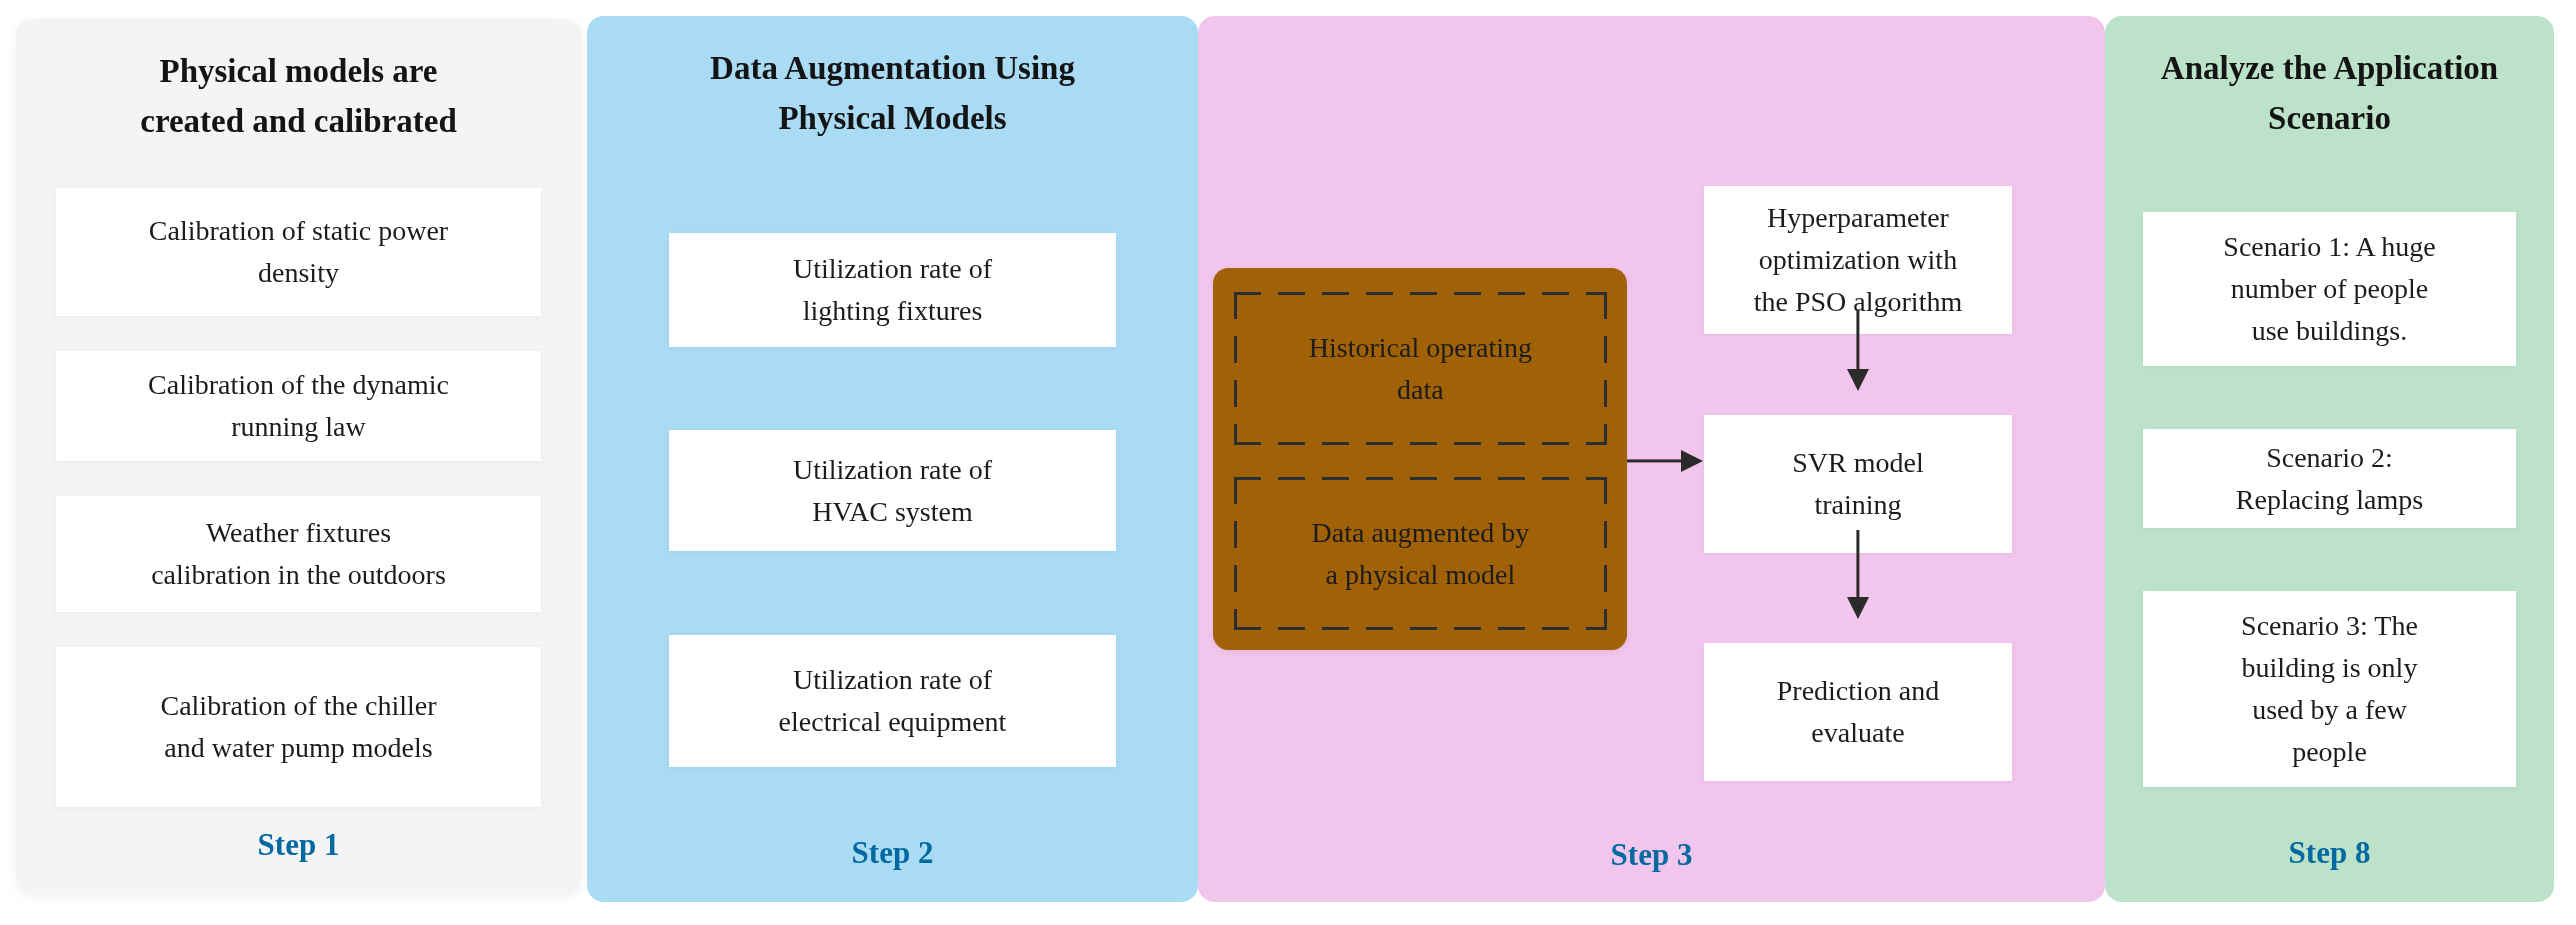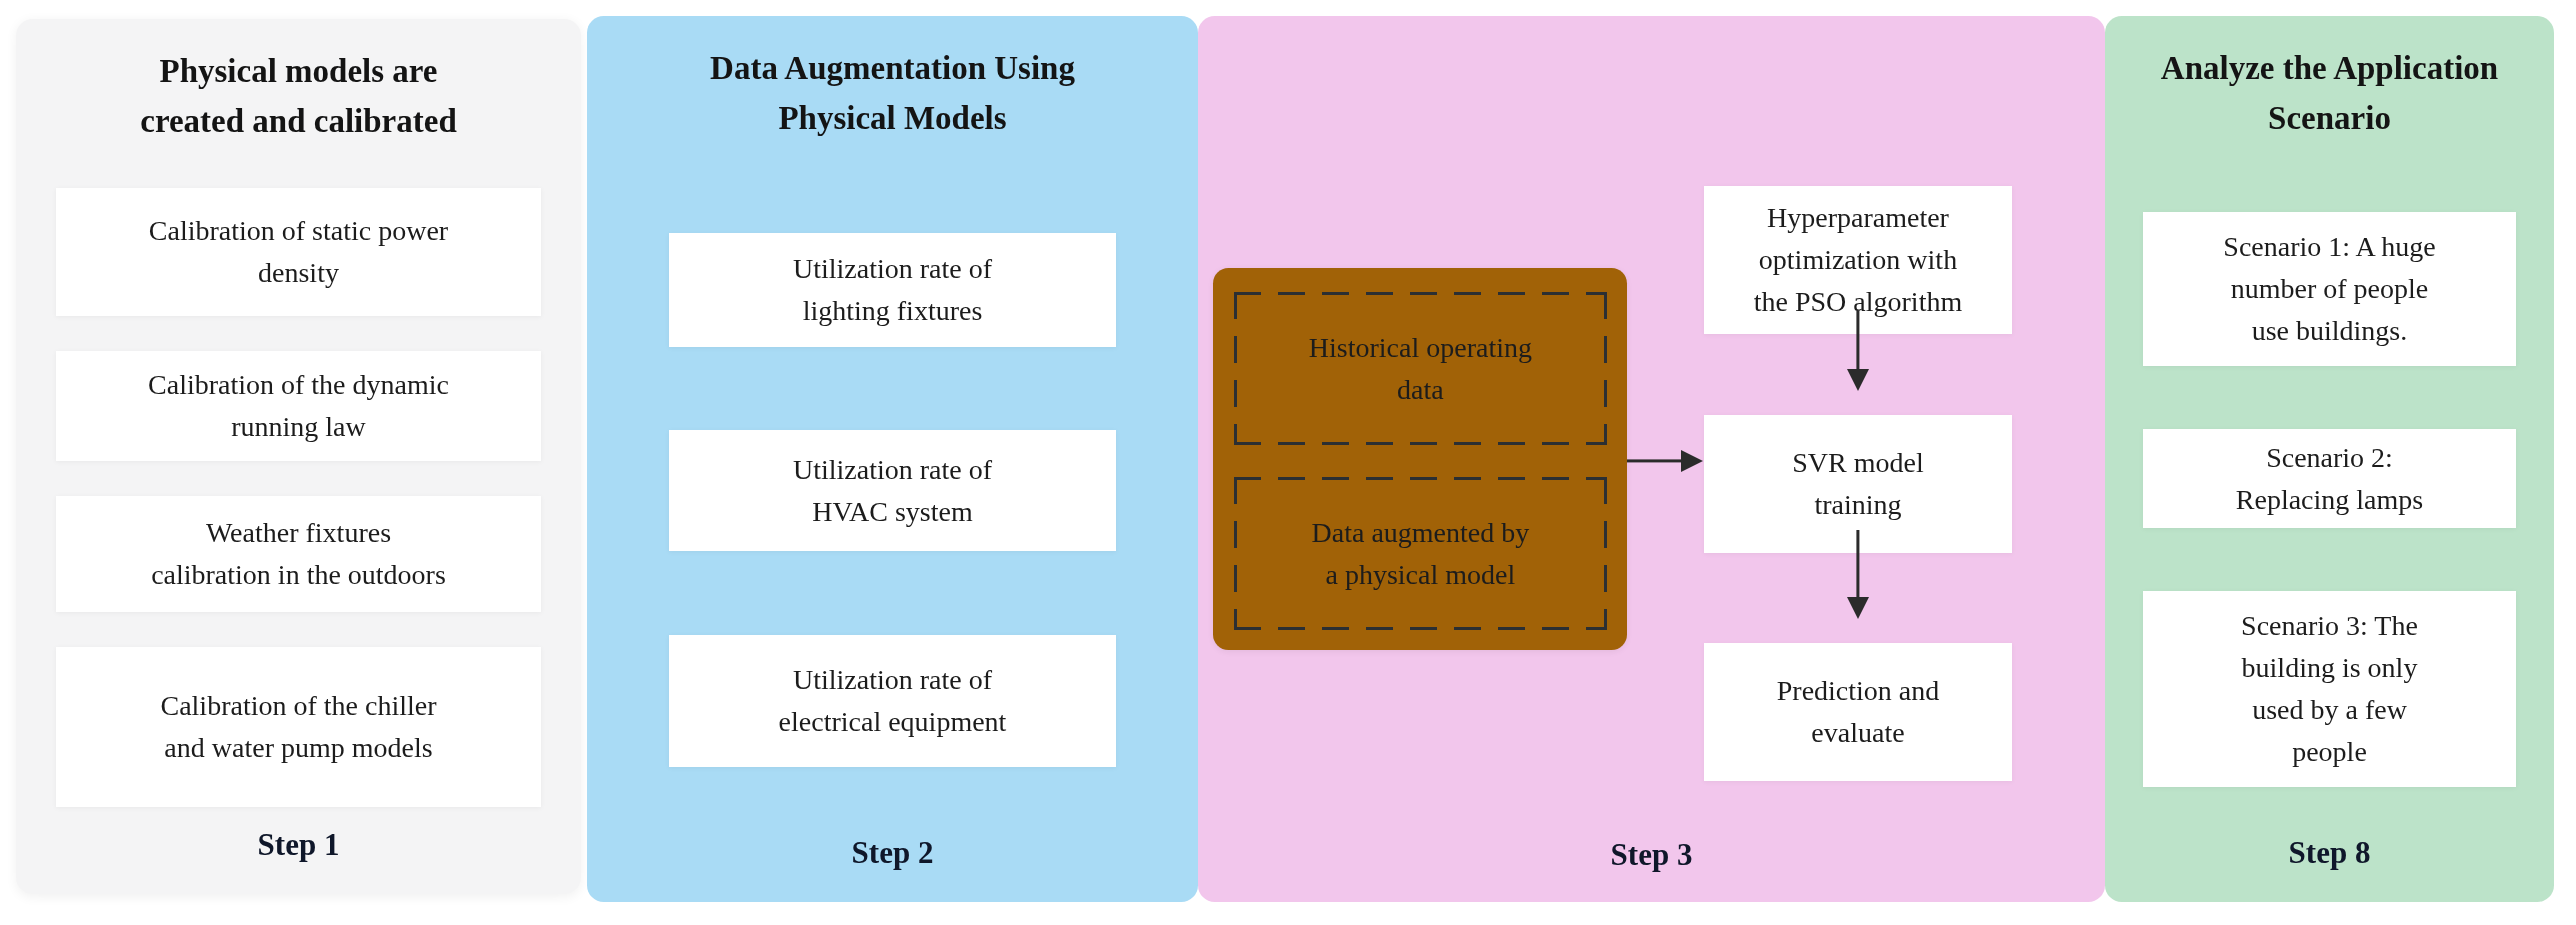--- a/index.html
+++ b/index.html
@@ -9,21 +9,21 @@
 
   .panel{position:absolute;border-radius:16.7px;display:flex;flex-direction:column;
          align-items:center;box-sizing:border-box;}
   .p1{left:16px;top:19px;width:565px;height:875px;box-shadow:0 2.6px 11.6px rgba(0,0,0,.06);}
   .p2{left:587px;top:16px;width:611px;height:886px;z-index:2;}
   .p3{left:1198px;top:16px;width:907px;height:886px;z-index:3;display:block;}
   .p4{left:2105px;top:16px;width:449px;height:886px;z-index:4;}
 
   .title{font-weight:bold;font-size:33px;line-height:1.5;text-align:center;
          white-space:pre-line;margin:28px 2px 0;color:#141414;}
-  .step{font-weight:bold;font-size:31px;color:#0f172a;margin-bottom:31px;}
+  .step{font-weight:bold;font-size:31px;color:#0369a1;margin-bottom:31px;}
 
   .stack{display:flex;flex-direction:column;justify-content:space-evenly;
          flex:1;width:86%;margin:6.4px 0 9px;}
   .p2 .stack{width:73%;}
   .p4 .stack{width:83%;}
 
   .card{background:#ffffff;display:flex;align-items:center;justify-content:center;
         text-align:center;white-space:pre-line;font-size:28px;line-height:1.5;
         color:#1c1c1c;border-radius:0;padding:6.4px 15.4px;box-sizing:border-box;
         box-shadow:0 1.3px 5.1px rgba(0,0,0,.05);margin-top:24px;}

